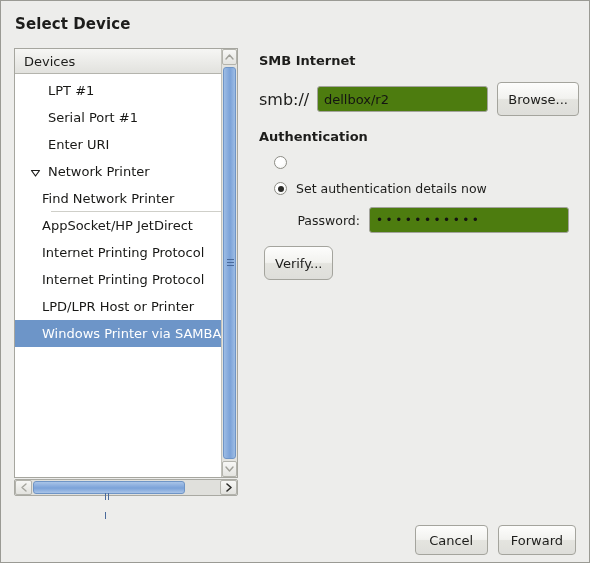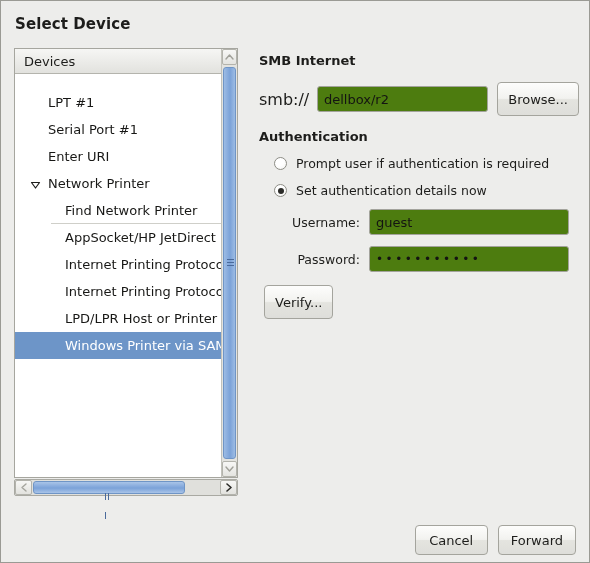--- a/index.html
+++ b/index.html
@@ -53,35 +53,34 @@
     padding-left: 9px;
     font-size: 13px;
     color: #1d1d1b;
   }
   #list-body {
     position: relative;
     height: 403px;
     background: #ffffff;
     padding-top: 3px;
     box-sizing: border-box;
-    margin-top: 12px;
   }
   .row {
     height: 27px;
     display: flex;
     align-items: center;
     font-size: 13px;
     color: #181816;
     white-space: nowrap;
     position: relative;
   }
   .row .label { display: block; }
   .lvl0 { padding-left: 33px; }
   .lvl0x { padding-left: 14px; }
-  .lvl1 { padding-left: 50px; text-align: center; }
+  .lvl1 { padding-left: 27px; text-align: center; }
   .row.selected {
     background: #6d95c8;
     color: #ffffff;
   }
   .expander {
     width: 13px;
     height: 13px;
     margin-right: 6px;
     flex: 0 0 auto;
     display: inline-block;
@@ -273,21 +272,21 @@
   .field-label {
     font-size: 12.5px;
     color: #1d1d1b;
     width: 80px;
     text-align: right;
     padding-right: 9px;
     box-sizing: border-box;
   }
   .auth-field { width: 200px; }
   .dots { letter-spacing: 2.5px; font-size: 12px; color: #141412; }
-  #verify-btn { margin-top: 13px; margin-left: 5px; }
+  #verify-btn { margin-top: 13px; margin-left: 5px; border-radius: 6px; }
 
   
   #footer {
     position: absolute;
     right: 13px;
     bottom: 7px;
     display: flex;
     gap: 10px;
   }
   #footer .btn { height: 30px; min-width: 73px; padding: 0 12px; }
@@ -386,34 +385,27 @@
         <span>dellbox/r2</span>
       </div>
       <button class="btn" id="browse-btn">Browse...</button>
     </div>
 
 
     <div class="section-title" id="auth-title">Authentication</div>
 
     <div class="radio-row">
       <span class="radio"></span>
-      <span>Prompt user if authentication is required</span>
     </div>
 
     <div class="radio-row">
       <span class="radio on"></span>
       <span>Set authentication details now</span>
     </div>
 
-    <div class="field-row">
-      <span class="field-label">Username:</span>
-      <div class="tfield auth-field">
-        <span>guest</span>
-      </div>
-    </div>
 
     <div class="field-row">
       <span class="field-label">Password:</span>
       <div class="tfield auth-field">
         <span class="dots">•••••••••••</span>
       </div>
     </div>
 
     <button class="btn" id="verify-btn">Verify...</button>
   </div>

